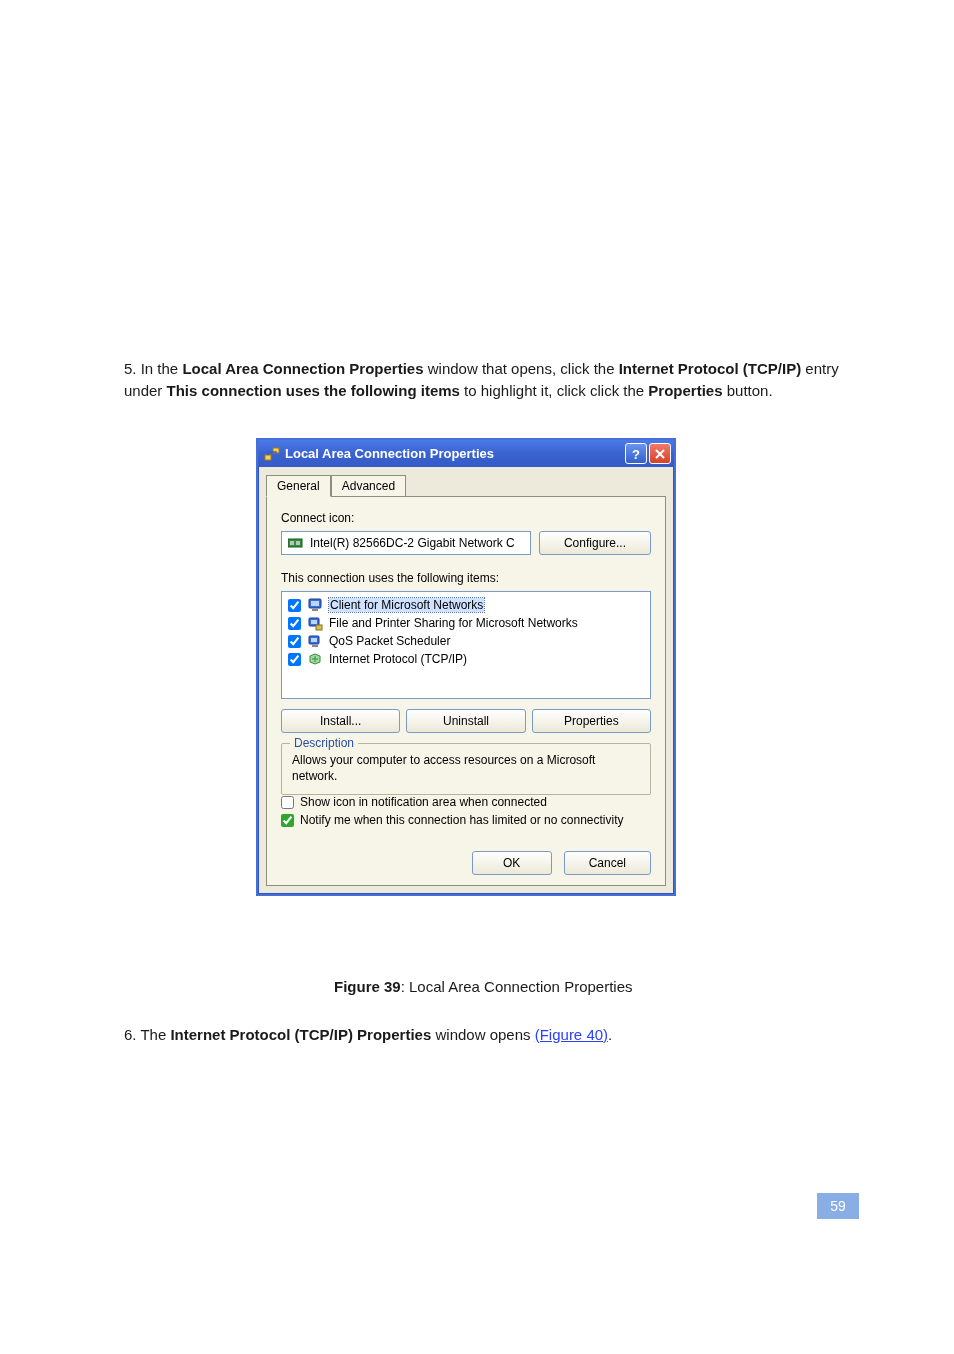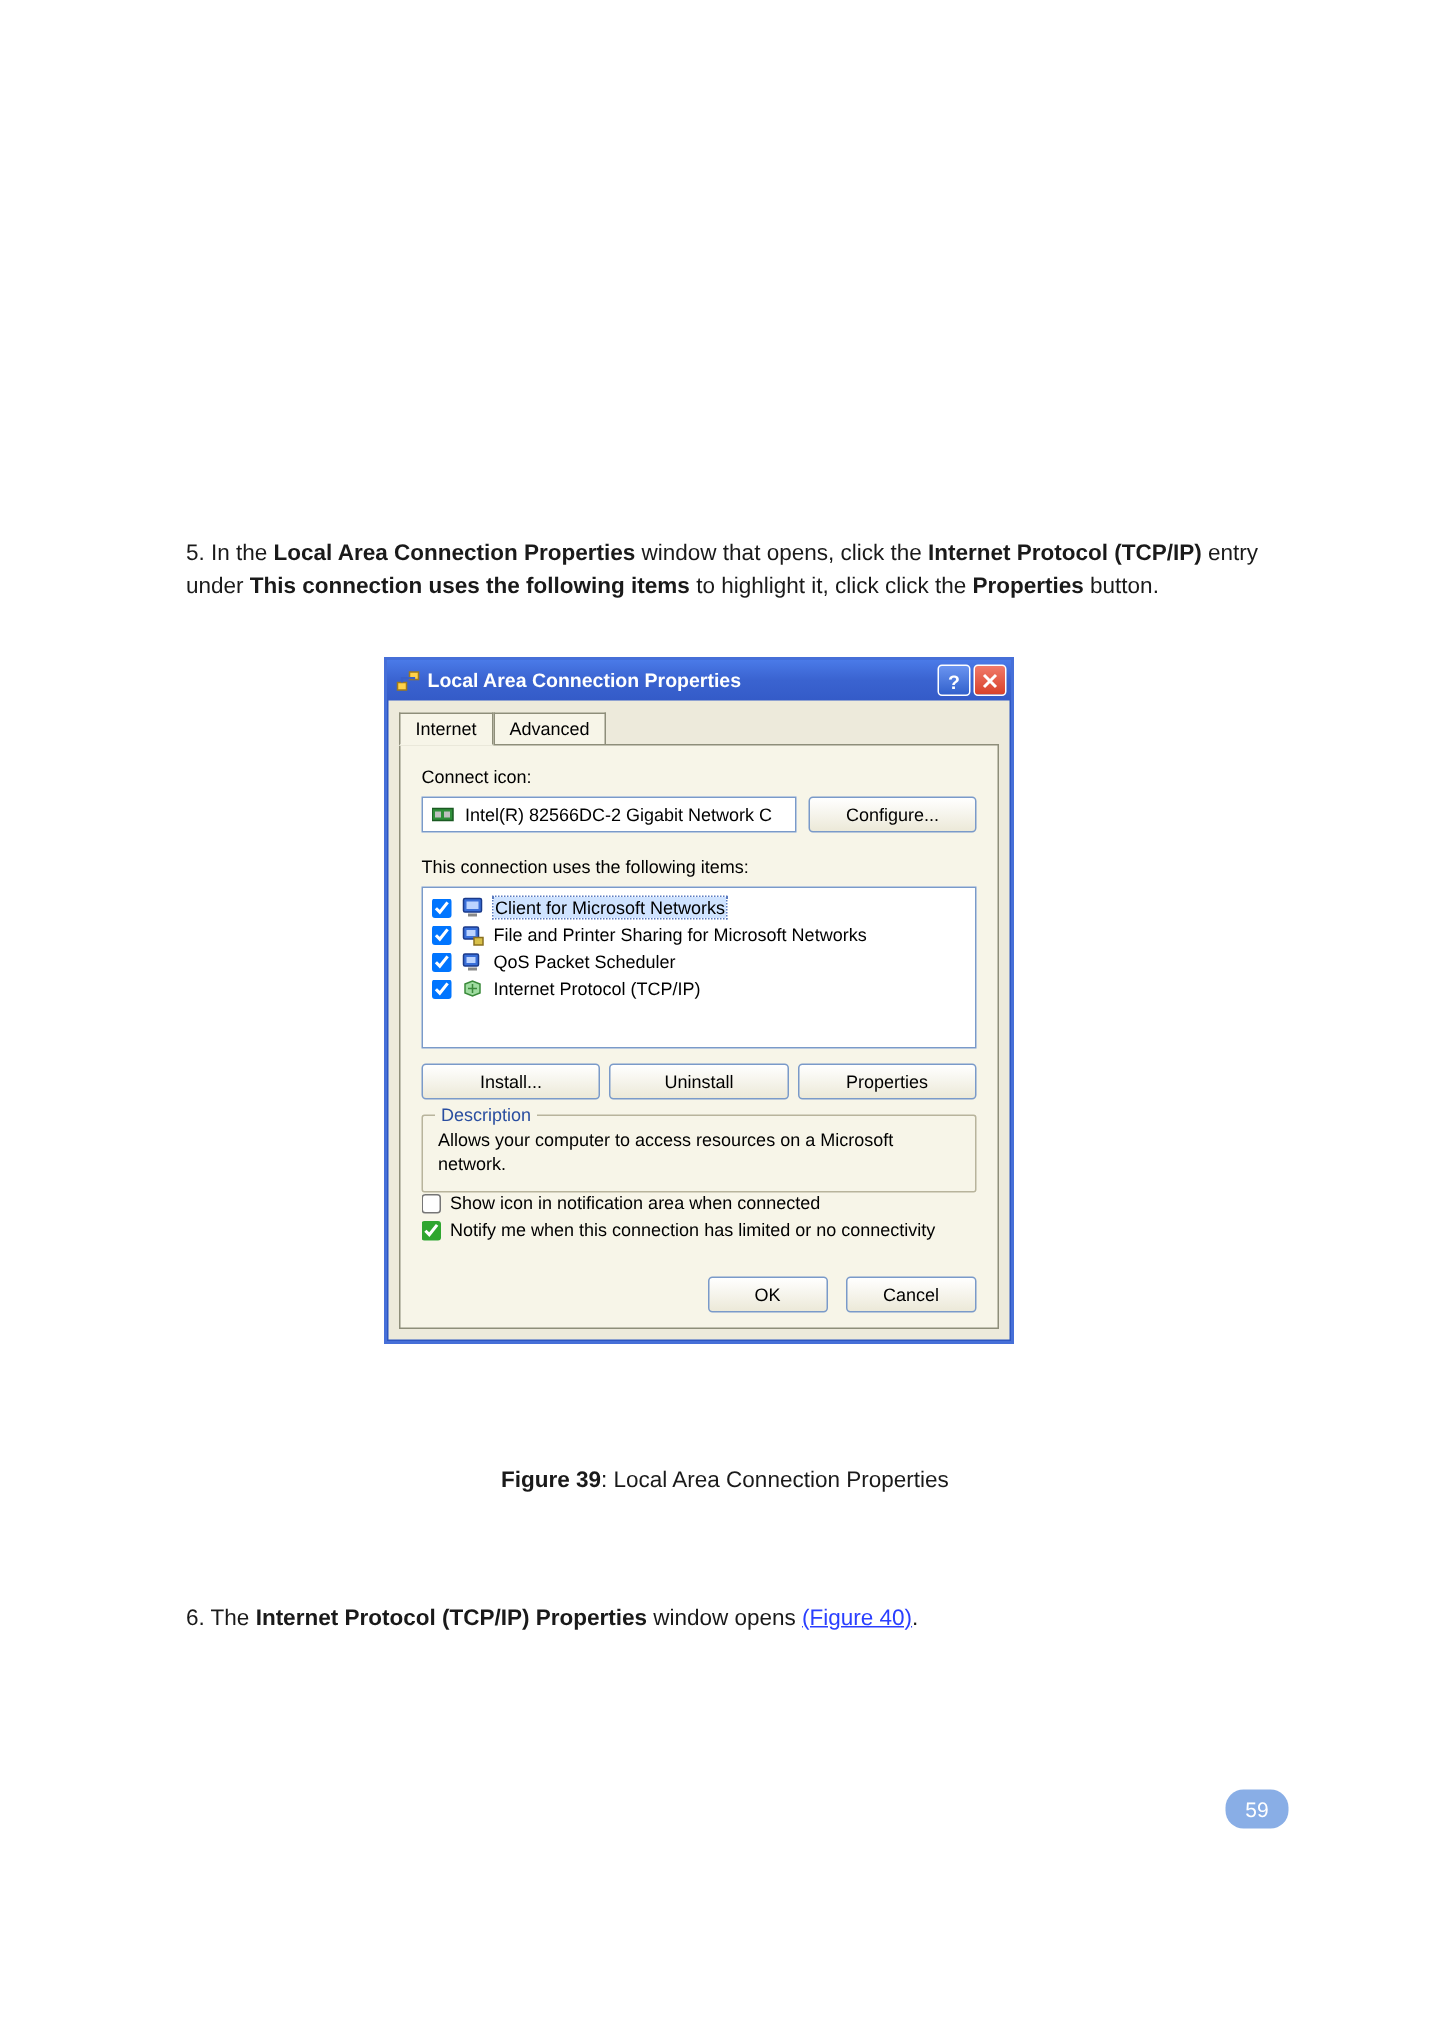--- a/index.html
+++ b/index.html
@@ -21,21 +21,20 @@
     position: absolute;
     right: 95px;
     bottom: 135px;
     background: #89aee6;
     color: #fff;
     width: 42px;
     height: 26px;
     font-size: 14px;
     text-align: center;
     line-height: 26px;
-    border-radius: 12px;
   }
   .link-text {
     color: #2a3fff;
     text-decoration: underline;
   }
 
   .dialog {
     position: absolute;
     left: 256px;
     top: 438px;
@@ -234,21 +233,21 @@
       </div>
       <div class="title-btn close-btn">
         <svg width="12" height="12" viewBox="0 0 12 12">
             <path d="M2 2 L10 10 M10 2 L2 10" stroke="#fff" stroke-width="2"></path>
           </svg>
       </div>
     </div>
   </div>
 
   <div class="tab-strip">
-    <div class="tab active">Internet</div>
+    <div class="tab active">General</div>
     <div class="tab">Advanced</div>
   </div>
 
   <div class="tab-panel">
     <span class="lbl">Connect icon:</span>
     <div class="connect-row">
       <div class="nic-box">
         <svg class="nic-icon" viewBox="0 0 16 12">
           <rect x="0" y="2" width="14" height="8" fill="#2f8f3a" stroke="#1a5a22"></rect>
           <rect x="2" y="4" width="4" height="4" fill="#c0c0c0"></rect>
@@ -322,17 +321,17 @@
       <button class="xp-btn">OK</button>
       <button class="xp-btn">Cancel</button>
     </div>
   </div>
 </div>
 
 <div class="doc-text" style="left:334px; top:976px;">
   <b>Figure 39</b><span>: Local Area Connection Properties</span>
 </div>
 
-<div class="doc-text" style="left:124px; top:1068px; width:720px;">
+<div class="doc-text" style="left:124px; top:1024px; width:720px;">
   <span>6. The </span><b>Internet Protocol (TCP/IP) Properties</b><span> window opens </span><span class="link-text">(Figure 40)</span><span>.</span>
 </div>
 
 <div class="page-num">59</div>
 
 </body></html>

